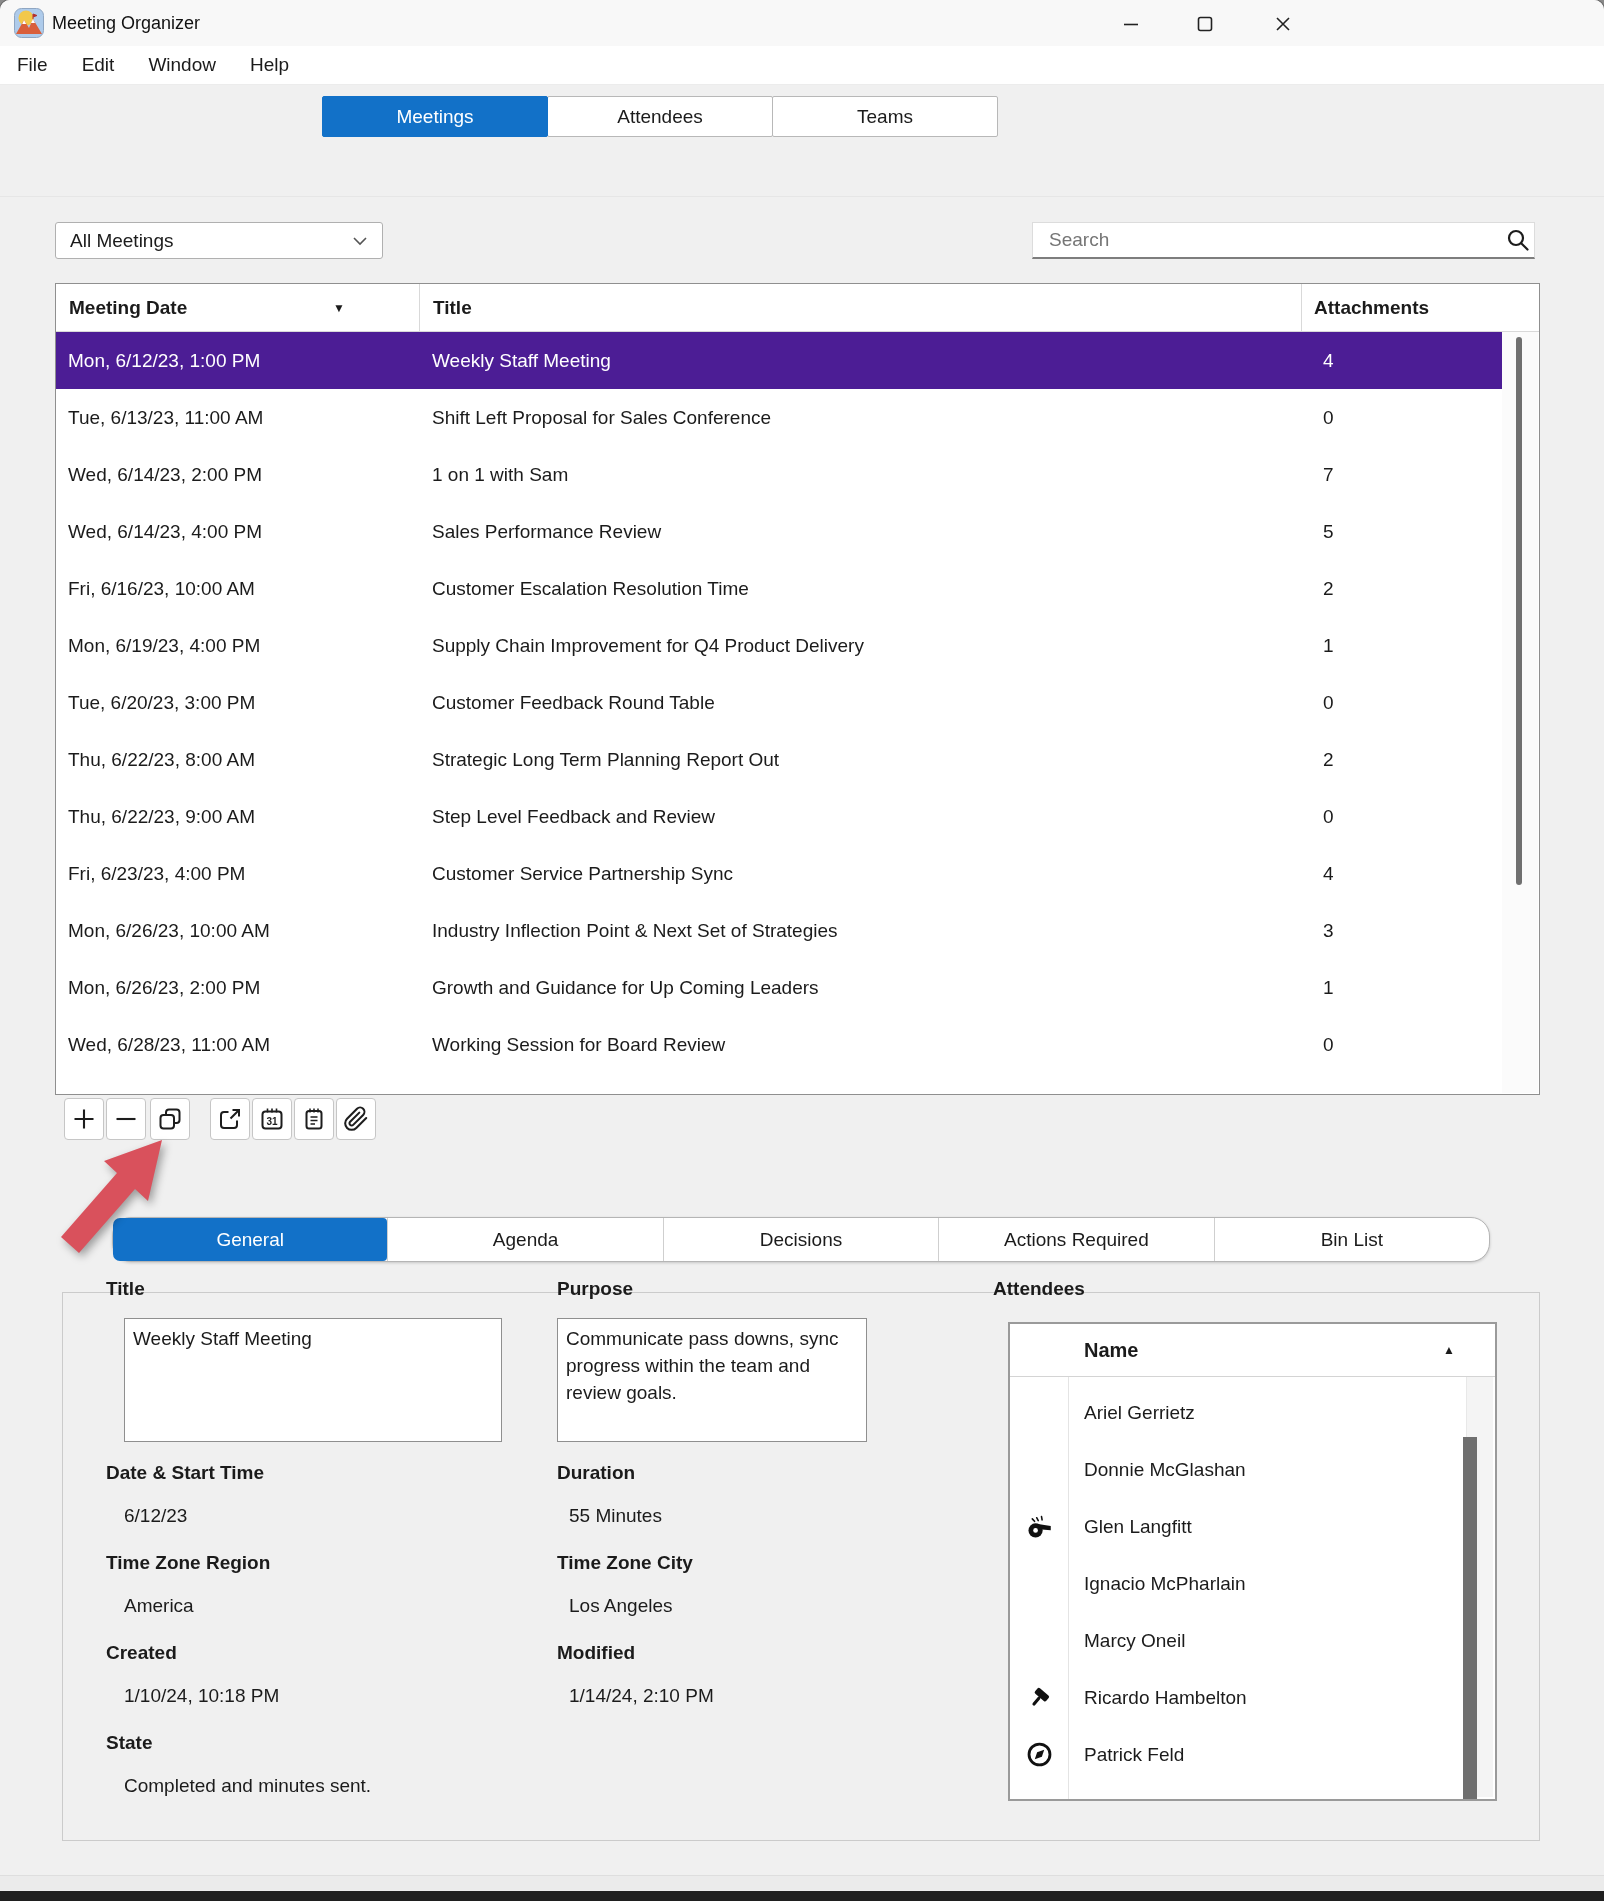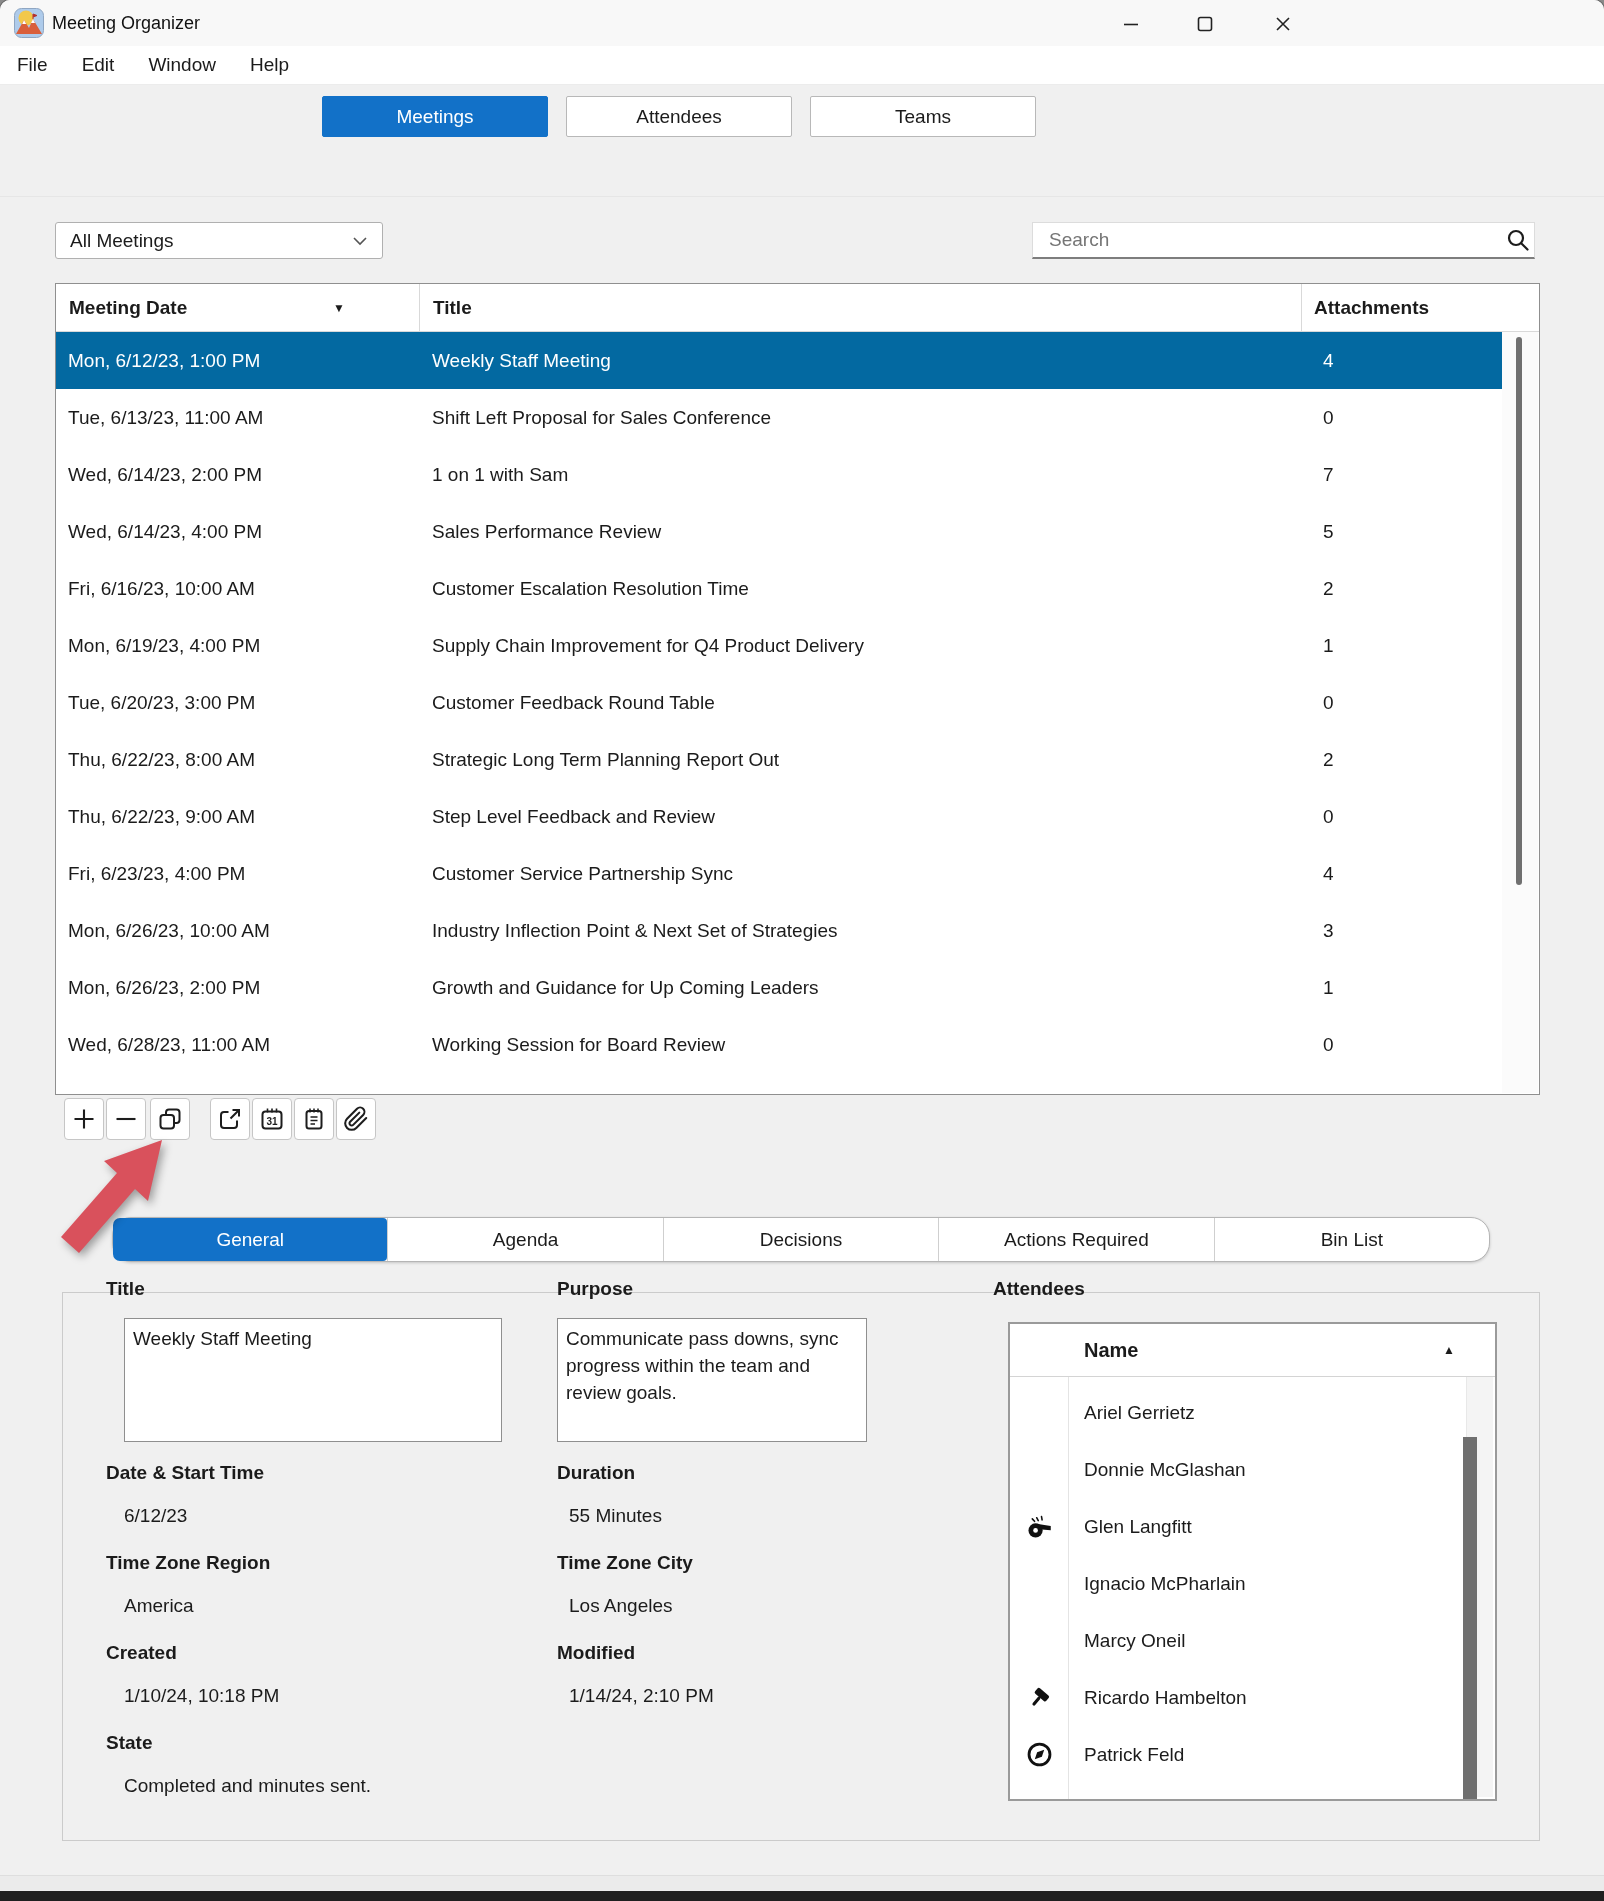--- a/index.html
+++ b/index.html
@@ -13,41 +13,41 @@
   
   .titlebar{left:0;top:0;width:1604px;height:46px;background:#f8f8f8;}
   .appicon{left:14px;top:8px;width:30px;height:30px;}
   .apptitle{left:52px;top:0;height:46px;line-height:46px;font-size:18px;color:#111;}
   .wctl{top:7px;width:50px;height:34px;display:flex;align-items:center;justify-content:center;cursor:default;}
   
   .menubar{left:0;top:46px;width:1604px;height:38px;background:#ffffff;border-bottom:1px solid #ececec;display:flex;align-items:center;}
   .menuitem{padding:0 17px;font-size:19px;height:38px;line-height:38px;}
   .hairline{left:0;top:196px;width:1604px;height:1px;background:#e6e6e6;}
   
-  .mtabs{left:322px;top:96px;height:41px;display:flex;gap:19px;}
+  .mtabs{left:322px;top:96px;height:41px;display:flex;}
   .mtab{width:226px;height:41px;box-sizing:border-box;border:1px solid #b8b8b8;margin-left:-1px;
         background:#fff;display:flex;align-items:center;justify-content:center;font-size:19px;border-radius:2px;}
   .mtab:first-child{margin-left:0;}
   .mtab.active{background:#1271c8;color:#fff;border-color:#1271c8;z-index:2;}
   
   .filter{left:55px;top:222px;width:328px;height:37px;background:#fff;border:1px solid #b0b0b0;border-radius:3px;
           box-sizing:border-box;display:flex;align-items:center;font-size:19px;padding:0 14px;justify-content:space-between;}
   .searchbox{left:1032px;top:222px;width:503px;height:37px;background:#fff;border:1px solid #dcdcdc;border-bottom:2px solid #7d7d7d;
           box-sizing:border-box;display:flex;align-items:center;padding:0 3px 0 14px;}
   .searchbox input{flex:1;border:none;outline:none;font-size:19px;font-family:inherit;color:#1b1b1b;background:transparent;}
   .searchbox input::placeholder{color:#757575;}
   
   .mtable{left:55px;top:283px;width:1485px;height:812px;background:#fff;border:1px solid #8f8f8f;box-sizing:border-box;overflow:hidden;}
   .mthead{position:absolute;left:0;top:0;width:100%;height:48px;background:#fff;border-bottom:1px solid #d9d9d9;box-sizing:border-box;}
   .hcell{position:absolute;top:0;height:48px;line-height:48px;font-weight:bold;font-size:19px;}
   .hsep{position:absolute;top:0;width:1px;height:48px;background:#d9d9d9;}
   .sortglyph{font-size:12px;font-weight:normal;}
   .trows{position:absolute;left:0;top:48px;width:1447px;bottom:0;overflow:hidden;}
   .trow{display:flex;height:57px;line-height:57px;font-size:19px;background:#fff;color:#1b1b1b;}
-  .trow.active{background:#0369a1;color:#fff;}
+  .trow.active{background:#4c1d95;color:#fff;}
   .c-date{width:376px;padding-left:12px;box-sizing:border-box;white-space:nowrap;}
   .c-title{width:881px;box-sizing:border-box;white-space:nowrap;overflow:hidden;}
   .c-att{padding-left:10px;}
   .vscroll-track{position:absolute;top:48px;right:1px;bottom:1px;width:36px;background:#fbfbfb;}
   .vscroll-thumb{position:absolute;top:5px;right:16px;width:6px;height:548px;background:#707070;border-radius:3px;}
   
   .tbtn{top:1098px;width:40px;height:42px;background:#fff;border:1px solid #c6c6c6;border-radius:4px;box-sizing:border-box;
         display:flex;align-items:center;justify-content:center;}
   .tbtn svg{display:block;}
   

